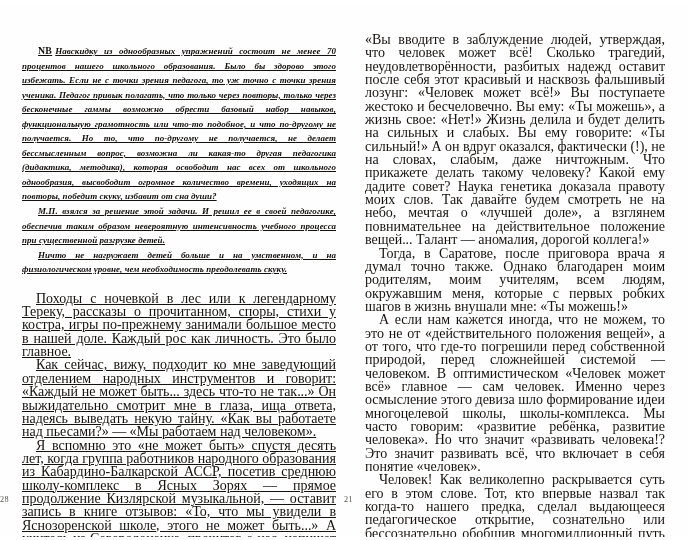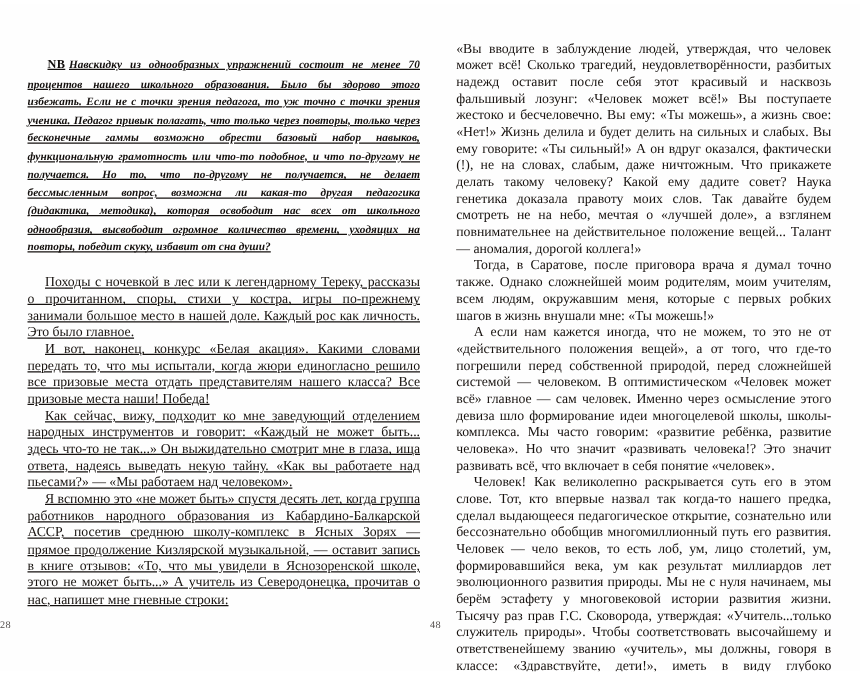--- a/index.html
+++ b/index.html
@@ -42,21 +42,21 @@
   }
   .page-left .textblock  { padding-top: 44px; text-decoration: underline; }
   .page-right .textblock { padding-top: 33px; }
 
   
   p {
     margin: 0;
     text-align: justify;
     text-justify: inter-word;
     hyphens: manual;
-    font-size: 11px;
+    font-size: 14px;
     line-height: 13.35px;
     letter-spacing: -0.02px;
     text-indent: 14px;
     color: #17120f;
   }
 
   p.nb-para,
   p.italic {
     font-style: italic;
     font-weight: bold;
@@ -118,44 +118,45 @@
 
 <div class="spread">
 
   <div class="page page-left">
     <div class="scan-edge top"></div>
 
     <div class="textblock">
 
       <div class="italic-block">
         <p class="nb-para"><span class="nb-mark">NB</span><span>Навскидку из однообразных упражнений состоит не менее 70 процентов нашего школьного образования. Было бы здорово этого избежать. Если не с точки зрения педагога, то уж точно с точки зрения ученика. Педагог привык полагать, что только через повторы, только через бесконечные гаммы возможно обрести базовый набор навыков, функциональную грамотность или что-то подобное, и что по-другому не получается. Но то, что по-другому не получается, не делает бессмысленным вопрос, возможна ли какая-то другая педагогика (дидактика, методика), которая освободит нас всех от школьного однообразия, высвободит огромное количество времени, уходящих на повторы, победит скуку, избавит от сна души?</span></p>
+        <p class="italic">М.П. взялся за решение этой задачи. И решил ее в своей педагогике, обеспечив таким образом невероятную интенсивность учебного процесса при существенной разгрузке детей.</p>
+        <p class="italic">Ничто не нагружает детей больше и на умственном, и на физиологическом уровне, чем необходимость преодолевать скуку.</p>
       </div>
 
       <div class="body-block">
         <p>Походы с ночевкой в лес или к легендарному Тереку, рассказы о прочитанном, споры, стихи у костра, игры по-прежнему занимали большое место в нашей доле. Каждый рос как личность. Это было главное.</p>
-        <p>И вот, наконец, конкурс «Белая акация». Какими словами передать то, что мы испытали, когда жюри единогласно решило все призовые места отдать представителям нашего класса? Все призовые места наши! Победа!</p>
         <p>Как сейчас, вижу, подходит ко мне заведующий отделением народных инструментов и говорит: «Каждый не может быть... здесь что-то не так...» Он выжидательно смотрит мне в глаза, ища ответа, надеясь выведать некую тайну. «Как вы работаете над пьесами?» — «Мы работаем над человеком».</p>
         <p>Я вспомню это «не может быть» спустя десять лет, когда группа работников народного образования из Кабардино-Балкарской АССР, посетив среднюю школу-комплекс в Ясных Зорях — прямое продолжение Кизлярской музыкальной, — оставит запись в книге отзывов: «То, что мы увидели в Яснозоренской школе, этого не может быть...» А учитель из Северодонецка, прочитав о нас, напишет мне гневные строки:</p>
       </div>
 
     </div>
 
     <div class="folio">28</div>
     <div class="scan-edge bottom"></div>
   </div>
 
   <div class="page page-right">
     <div class="scan-edge top"></div>
 
     <div class="textblock">
       <div class="body-block" style="padding-top:0">
         <p style="text-indent:0">«Вы вводите в заблуждение людей, утверждая, что человек может всё! Сколько трагедий, неудовлетворённости, разбитых надежд оставит после себя этот красивый и насквозь фальшивый лозунг: «Человек может всё!» Вы поступаете жестоко и бесчеловечно. Вы ему: «Ты можешь», а жизнь свое: «Нет!» Жизнь делила и будет делить на сильных и слабых. Вы ему говорите: «Ты сильный!» А он вдруг оказался, фактически (!), не на словах, слабым, даже ничтожным. Что прикажете делать такому человеку? Какой ему дадите совет? Наука генетика доказала правоту моих слов. Так давайте будем смотреть не на небо, мечтая о «лучшей доле», а взглянем повнимательнее на действительное положение вещей... Талант — аномалия, дорогой коллега!»</p>
-        <p>Тогда, в Саратове, после приговора врача я думал точно также. Однако сложнейшей моим родителям, моим учителям, всем людям, окружавшим меня, которые с первых робких шагов в жизнь внушали мне: «Ты можешь!»</p>
+        <p>Тогда, в Саратове, после приговора врача я думал точно также. Однако благодарен моим родителям, моим учителям, всем людям, окружавшим меня, которые с первых робких шагов в жизнь внушали мне: «Ты можешь!»</p>
         <p>А если нам кажется иногда, что не можем, то это не от «действительного положения вещей», а от того, что где-то погрешили перед собственной природой, перед сложнейшей системой — человеком. В оптимистическом «Человек может всё» главное — сам человек. Именно через осмысление этого девиза шло формирование идеи многоцелевой школы, школы-комплекса. Мы часто говорим: «развитие ребёнка, развитие человека». Но что значит «развивать человека!? Это значит развивать всё, что включает в себя понятие «человек».</p>
         <p>Человек! Как великолепно раскрывается суть его в этом слове. Тот, кто впервые назвал так когда-то нашего предка, сделал выдающееся педагогическое открытие, сознательно или бессознательно обобщив многомиллионный путь его развития. Человек — чело веков, то есть лоб, ум, лицо столетий, ум, формировавшийся века, ум как результат миллиардов лет эволюционного развития природы. Мы не с нуля начинаем, мы берём эстафету у многовековой истории развития жизни. Тысячу раз прав Г.С. Сковорода, утверждая: «Учитель...только служитель природы». Чтобы соответствовать высочайшему и ответственейшему званию «учитель», мы должны, говоря в классе: «Здравствуйте, дети!», иметь в виду глубоко осмысленное «Здравствуйте, века!» И если это «здравствуйте» с тем же смыслом скажет вся школа, создав условия для развития природы человека,</p>
       </div>
     </div>
 
-    <div class="folio">48</div>
+    <div class="folio">21</div>
     <div class="scan-edge bottom"></div>
   </div>
 
 </div>
 
 </body></html>

